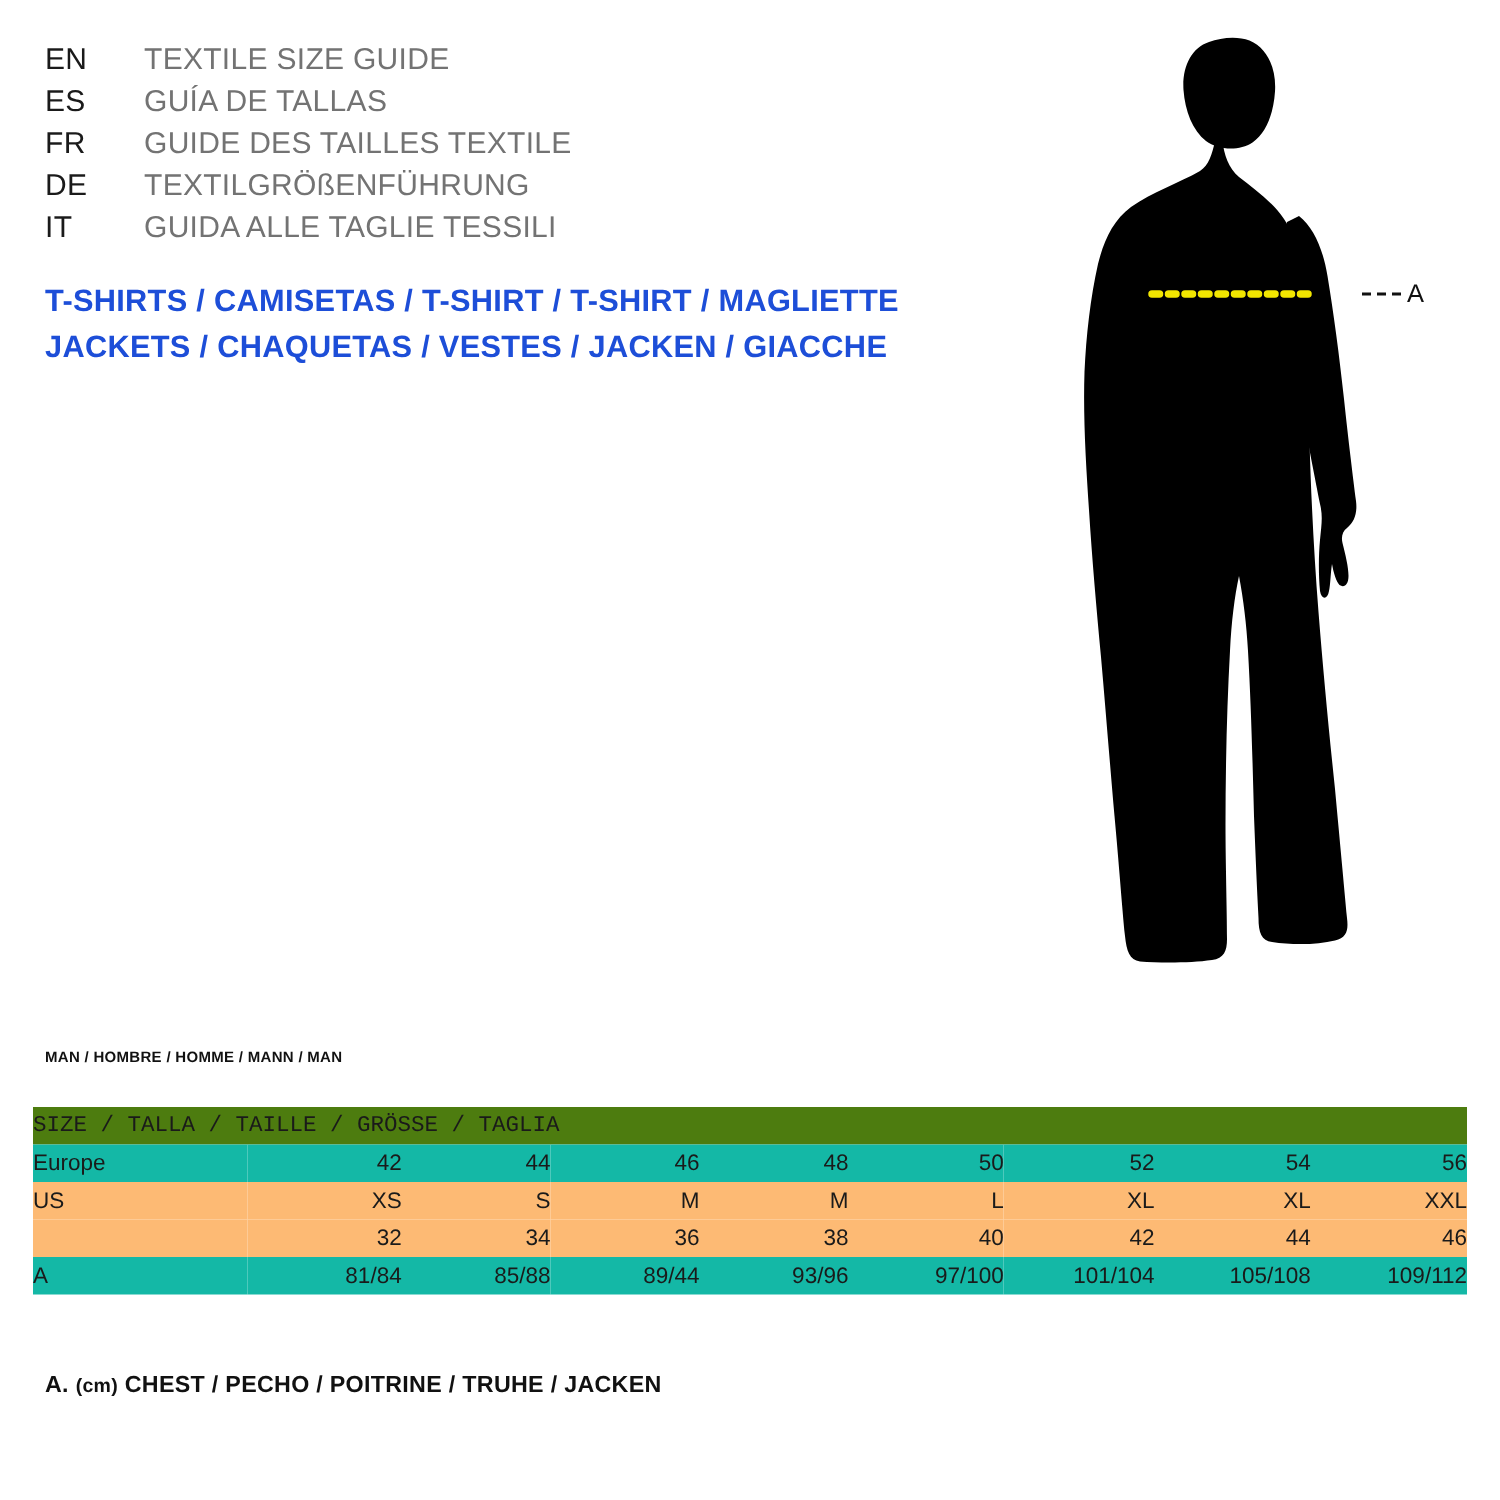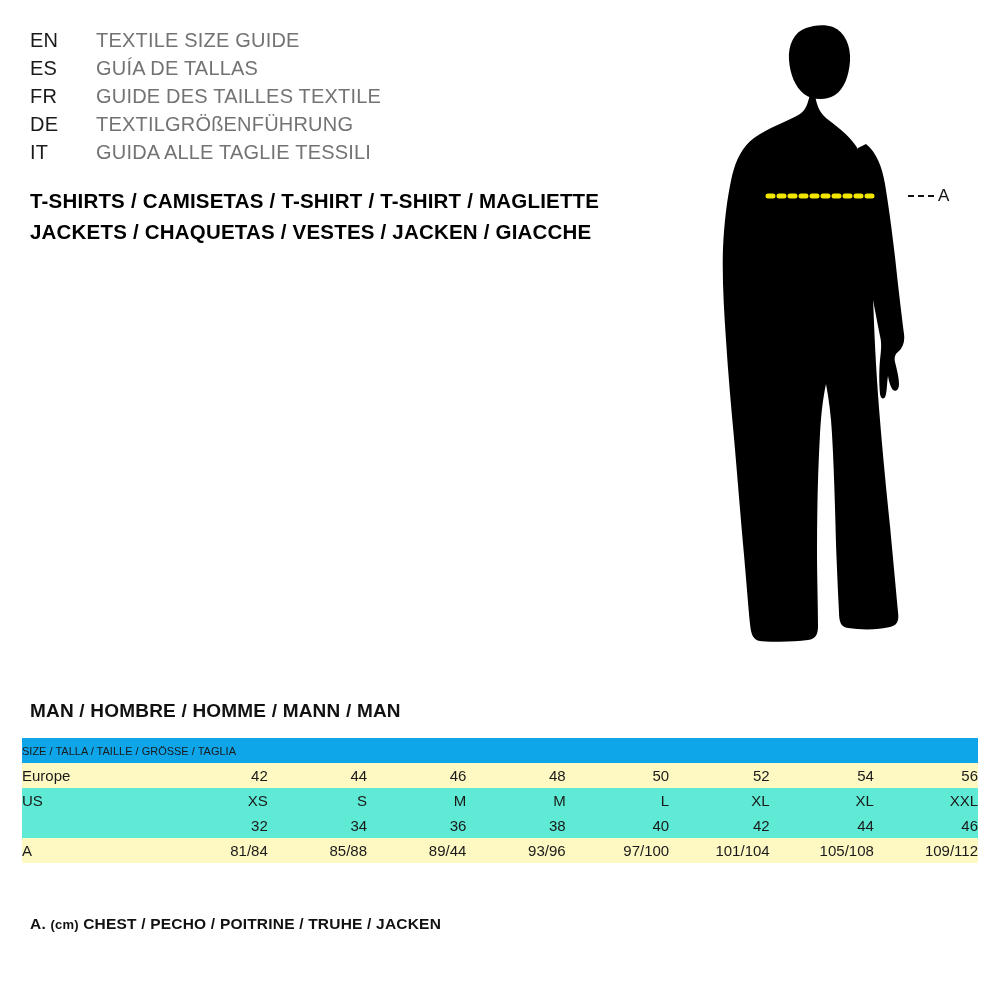--- a/index.html
+++ b/index.html
@@ -50,21 +50,21 @@
     position: absolute;
     left: 30px;
     top: 185px;
     width: 700px;
   }
   .cat-line {
     font-size: 20.5px;
     font-weight: bold;
     letter-spacing: 0.2px;
     line-height: 31px;
-    color: #000000;
+    color: #1d4ed8;
     white-space: nowrap;
   }
 
   
   .figure-wrap {
     position: absolute;
     left: 690px;
     top: 10px;
     width: 290px;
     height: 660px;
@@ -86,49 +86,50 @@
     width: 26px;
     height: 2px;
     border-top: 2px dashed #111;
   }
 
   
   .table-title {
     position: absolute;
     left: 30px;
     top: 700px;
-    font-size: 19px;
+    font-size: 10px;
     font-weight: bold;
     letter-spacing: 0.2px;
     color: #111111;
   }
   table.size-table {
     position: absolute;
     left: 22px;
     top: 738px;
     width: 956px;
     border-collapse: collapse;
     font-size: 15px;
     color: #1a1a1a;
   }
   table.size-table td {
     padding: 0;
     height: 25px;
     vertical-align: middle;
   }
   .row-head td {
-    background: #0ea5e9;
-    font-size: 11px;
+    background: #4d7c0f;
+    font-size: 15px;
     height: 24px;
+    font-family: Liberation Mono, monospace;
   }
   .row-shade td {
-    background: #5eead4;
+    background: #fdba74;
   }
   .row-light td {
-    background: #fef9c3;
+    background: #14b8a6;
   }
   .cell-label {
     padding-left: 12px;
     white-space: nowrap;
   }
   .cell-val {
     text-align: right;
     white-space: nowrap;
   }
   .footnote {

